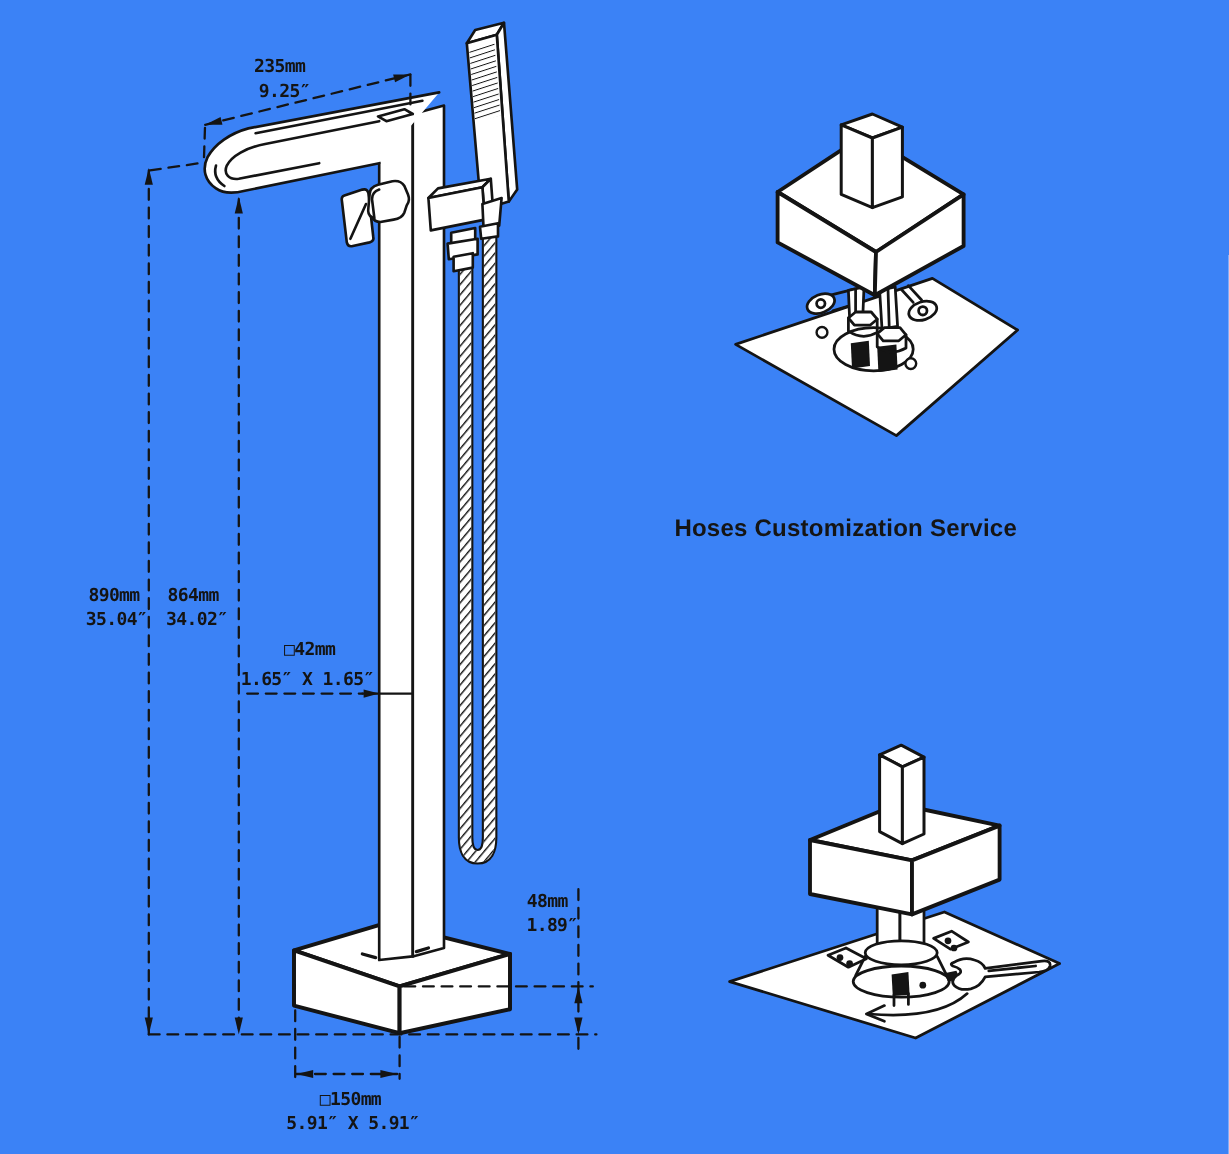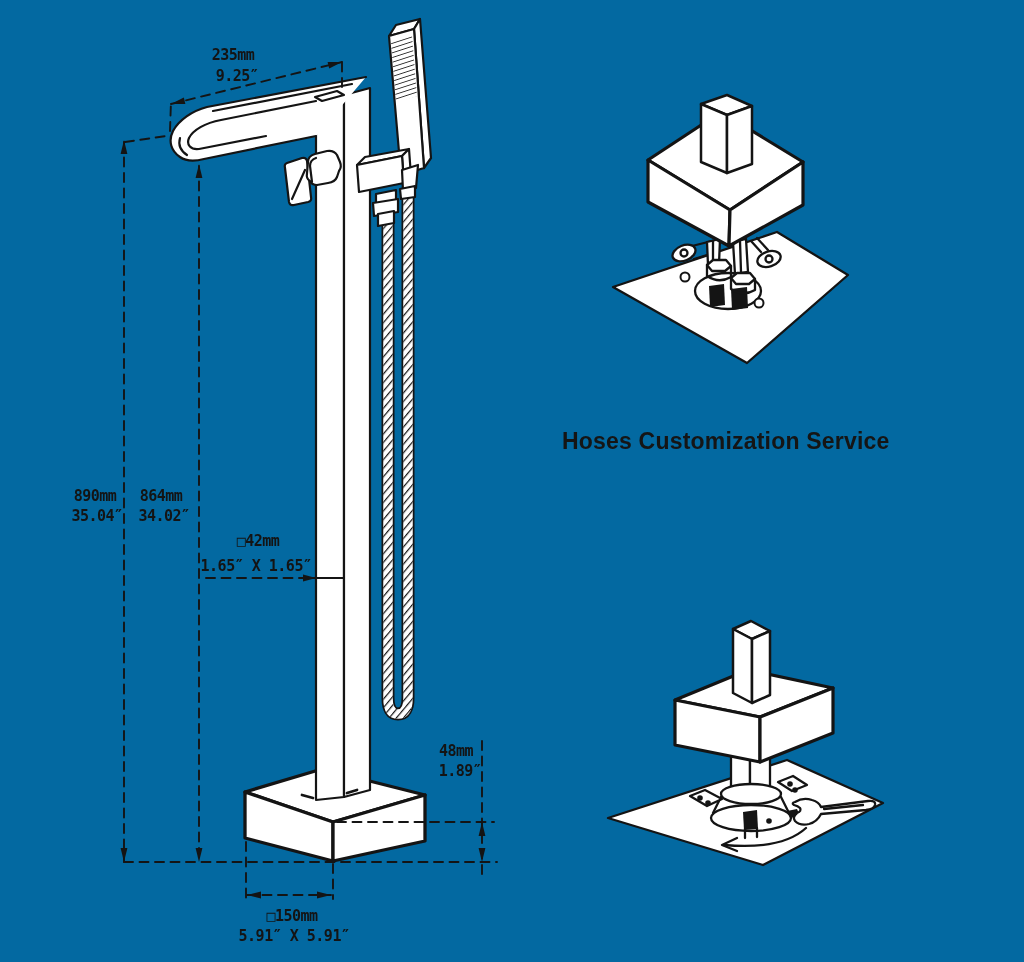--- a/index.html
+++ b/index.html
@@ -1,23 +1,23 @@
 <!DOCTYPE html>
 <html><head>
 <meta charset="utf-8">
 <style>
   html,body{margin:0;padding:0;background:#fff;}
-  .canvas{position:relative;width:1024px;height:962px;background:#0369a1;overflow:hidden;
+  .canvas{position:relative;width:1024px;height:962px;background:#3b82f6;overflow:hidden;
           font-family:"Liberation Sans",sans-serif;}
   .canvas svg{position:absolute;left:0;top:0;}
   .dim{font-family:"DejaVu Sans Mono","DejaVu Sans",monospace;font-weight:bold;
        font-size:15px;letter-spacing:-0.5px;fill:#141414;text-anchor:middle;}
   .note{position:absolute;left:562px;top:429px;width:440px;
         font-family:"Liberation Sans",sans-serif;font-weight:bold;
-        font-size:23px;line-height:25px;color:#151515;letter-spacing:0.2px;}
+        font-size:20px;line-height:25px;color:#151515;letter-spacing:0.2px;}
   .note div{white-space:nowrap;}
 </style>
 </head>
 <body>
 
 <div class="canvas">
 
 <svg width="1024" height="962" viewBox="0 0 1024 962">
   <defs>
     <pattern id="hoseHatch" patternUnits="userSpaceOnUse" width="5.5" height="5.5" patternTransform="rotate(40)">

